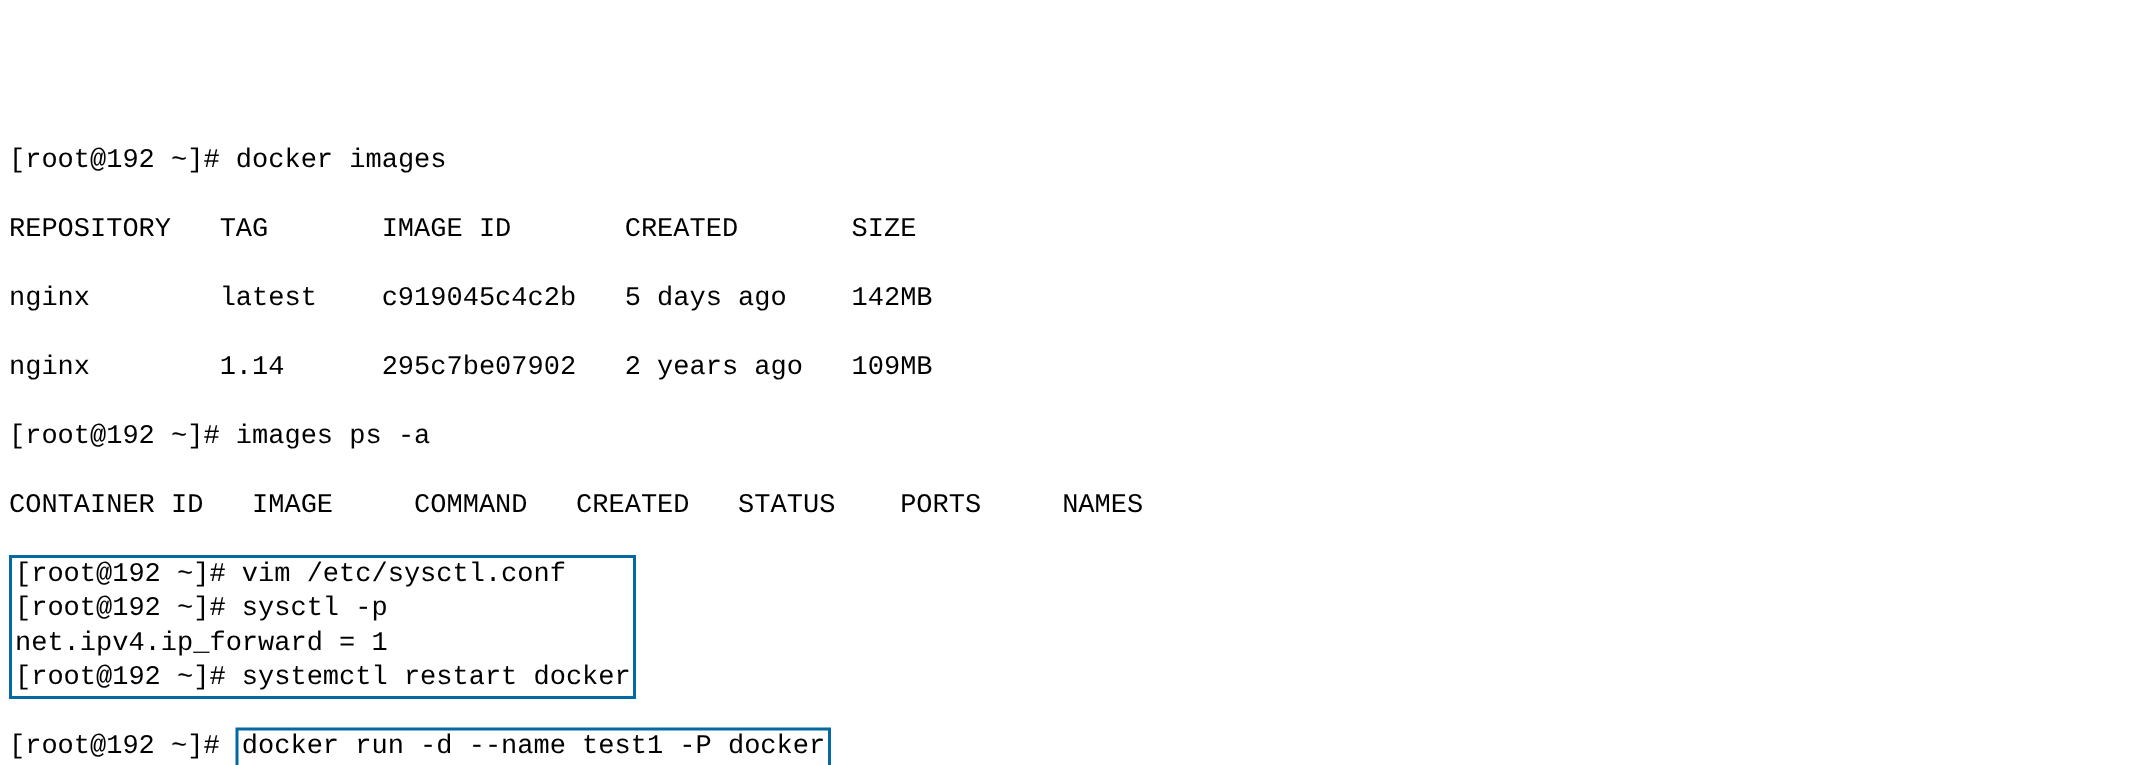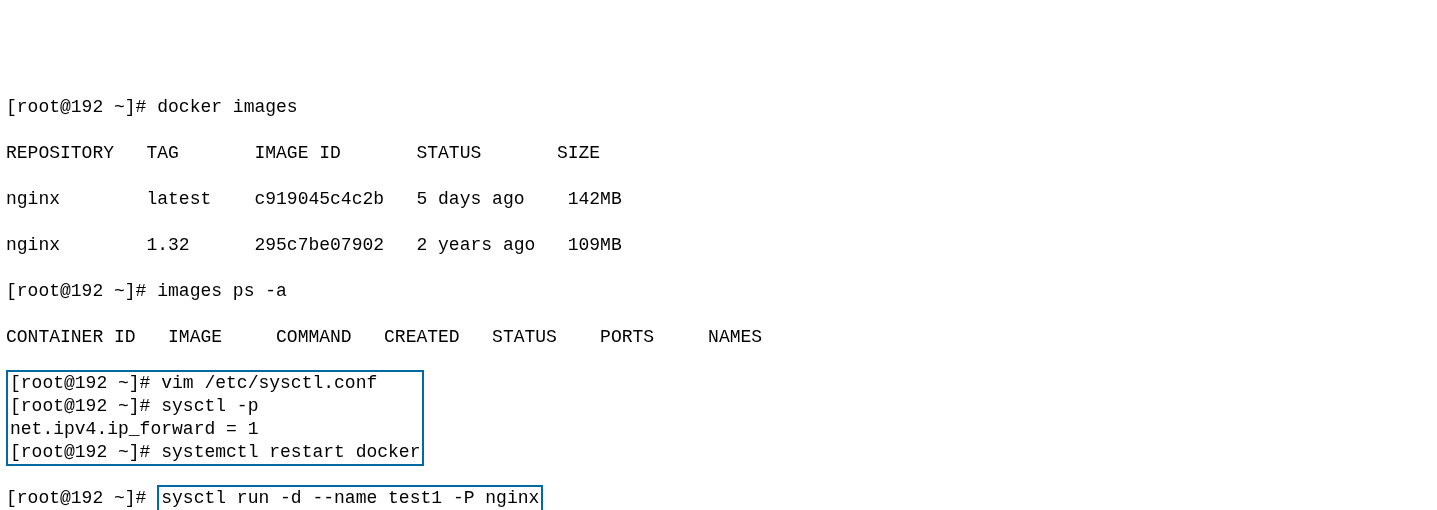--- a/index.html
+++ b/index.html
@@ -23,30 +23,30 @@
     position: relative;
     height: 0;
   }
 </style>
 </head>
 <body>
 
 
 
 <span class="line"><span>[root@192 ~]# </span><span>docker images</span></span>
-<span class="line">REPOSITORY   TAG       IMAGE ID       STATUS       SIZE</span>
+<span class="line">REPOSITORY   TAG       IMAGE ID       CREATED       SIZE</span>
 <span class="line">nginx        latest    c919045c4c2b   5 days ago    142MB</span>
-<span class="line">nginx        1.32      295c7be07902   2 years ago   109MB</span>
+<span class="line">nginx        1.14      295c7be07902   2 years ago   109MB</span>
 <span class="line"><span>[root@192 ~]# </span><span>images ps -a</span></span>
 <span class="line">CONTAINER ID   IMAGE     COMMAND   CREATED   STATUS    PORTS     NAMES</span>
 <span class="line"><span class="redbox"><span>[root@192 ~]# </span><span>vim /etc/sysctl.conf</span>
 <span>[root@192 ~]# </span><span>sysctl -p</span>
 <span>net.ipv4.ip_forward = 1</span>
 <span>[root@192 ~]# </span><span>systemctl restart docker</span></span></span>
-<span class="line"><span>[root@192 ~]# </span><span class="redbox"><span>sysctl run -d --name test1 -P nginx</span></span></span>
+<span class="line"><span>[root@192 ~]# </span><span class="redbox"><span>docker run -d --name test1 -P docker</span></span></span>
 
 
 <div class="annot-container"></div>
 
 
 
 
 <div class="annot-container"></div>
 
 

